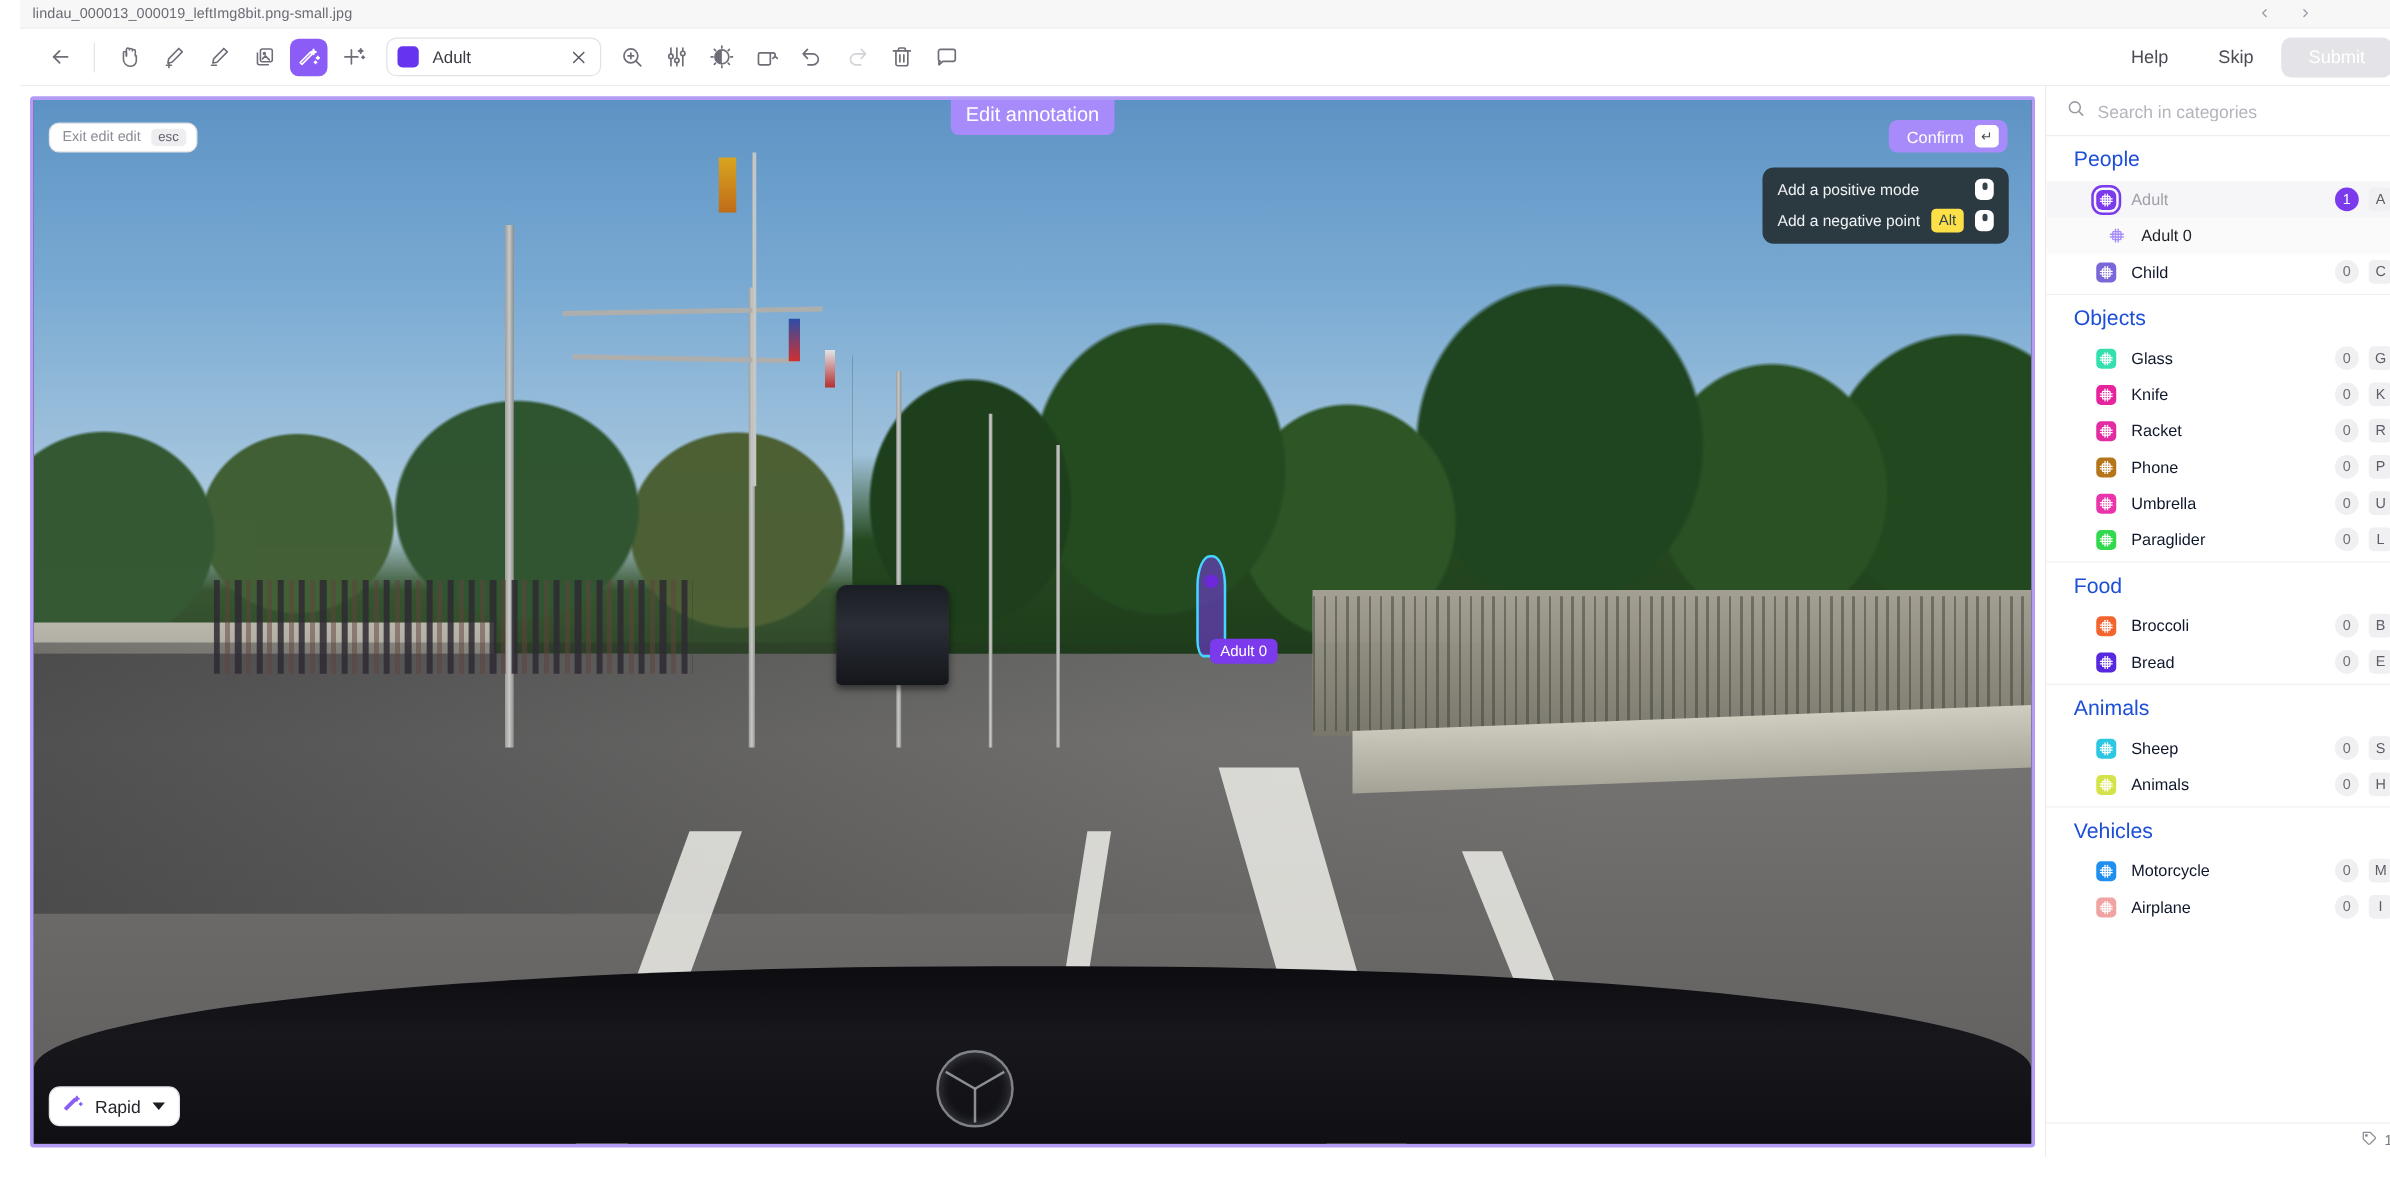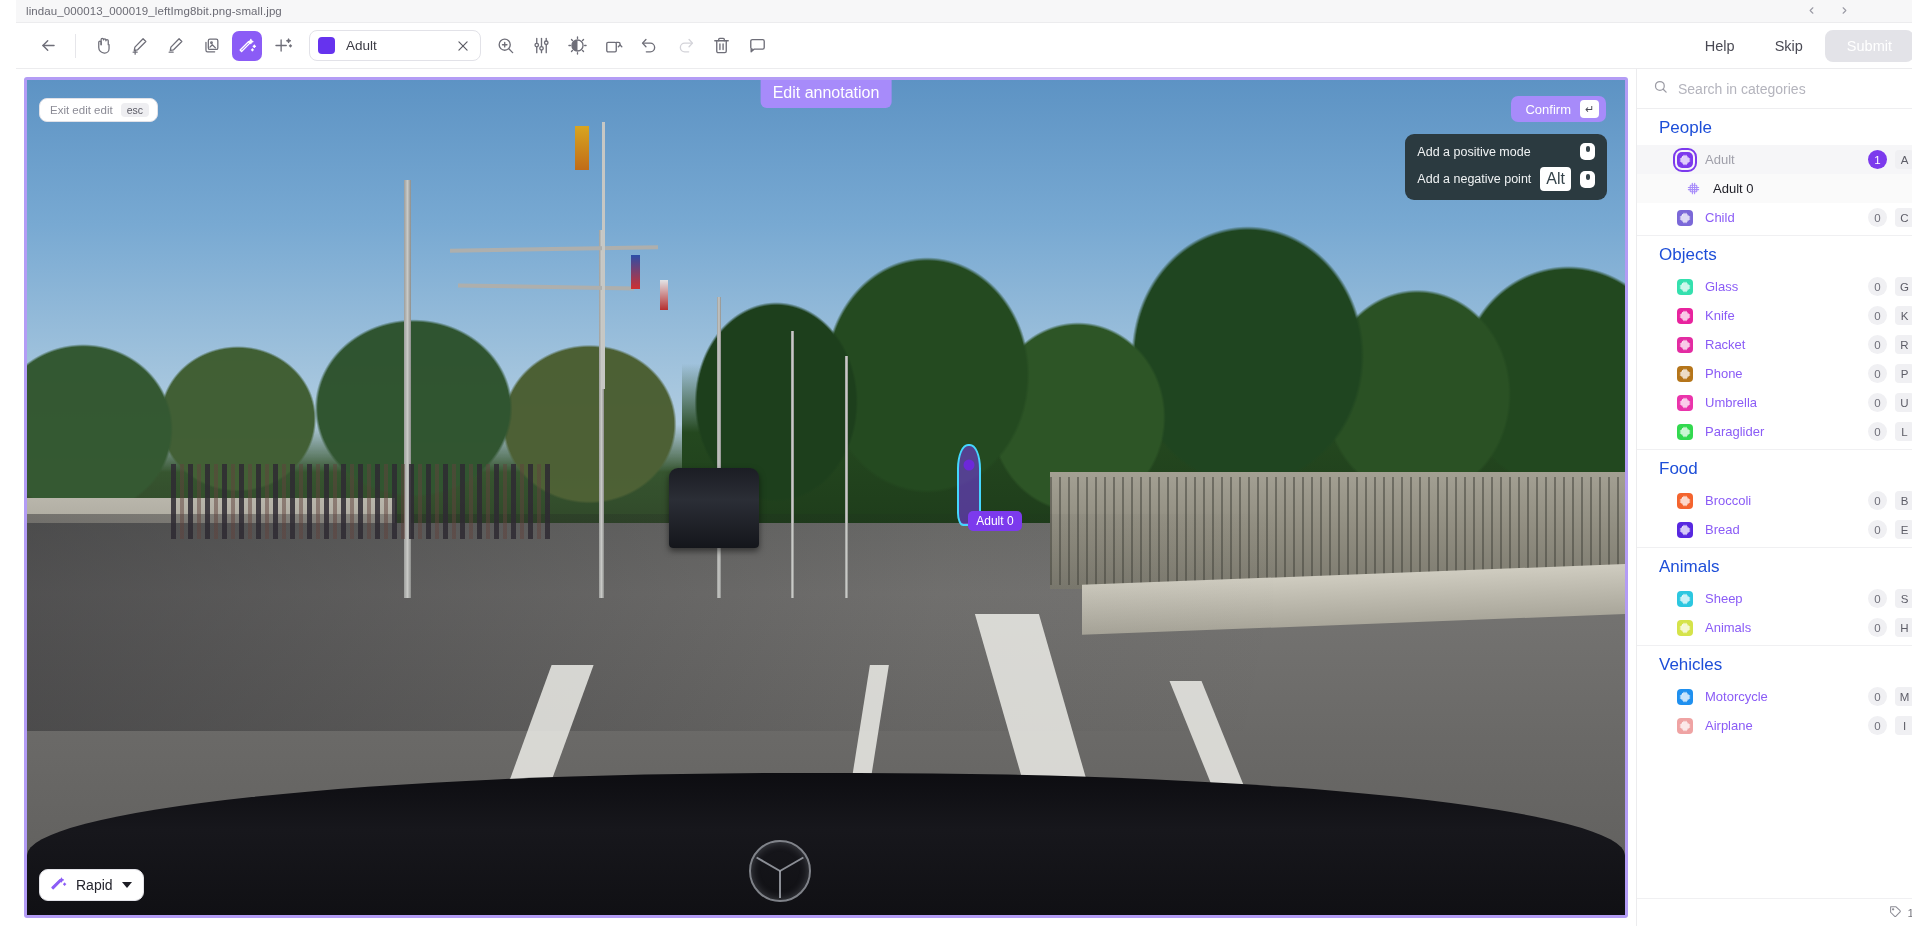--- a/index.html
+++ b/index.html
@@ -221,21 +221,21 @@
     font-size: 11px;
   }
   .hints {
     position: absolute; right: 18px; top: 54px; z-index: 12;
     background: #2b3a40; border-radius: 9px; padding: 9px 12px;
     display: flex; flex-direction: column; gap: 7px;
   }
   .hint-row { display: flex; align-items: center; gap: 9px; justify-content: flex-end; }
   .hint-text { color: #f0f3f4; font-size: 12.5px; white-space: nowrap; margin-right: auto; }
   .hint-key {
-    background: #ffffff; color: #35434a; border-radius: 4px; font-size: 16px;
+    background: #fde047; color: #35434a; border-radius: 4px; font-size: 12px;
     padding: 2px 6px; line-height: 1.25;
   }
   .mouse-ico {
     width: 15px; height: 17px; border-radius: 5px; background: #ffffff;
     position: relative; flex: 0 0 auto;
   }
   .mouse-ico::after {
     content: ""; position: absolute; left: 50%; top: 3px; transform: translateX(-50%);
     width: 4px; height: 6px; border-radius: 2px; background: #35434a;
   }
@@ -295,21 +295,21 @@
     height: 29px; display: flex; align-items: center;
     padding: 0 14px 0 40px; cursor: pointer; position: relative;
   }
   .cat-row.selected { background: #f6f6f8; }
   .row-ico {
     width: 16px; height: 16px; border-radius: 4px; flex: 0 0 auto;
     position: relative; display: flex; align-items: center; justify-content: center;
   }
   .row-ico svg { display: block; }
   .row-ico.ringed { outline: 2px solid #7c3aed; outline-offset: 2px; border-radius: 5px; }
-  .row-label { font-size: 13px; color: #8b5cf6; margin-left: 12px; flex: 1 1 auto; white-space: nowrap; }
+  .row-label { font-size: 13px; color: #0f172a; margin-left: 12px; flex: 1 1 auto; white-space: nowrap; }
   .cat-row.selected .row-label { color: #a0a0aa; }
   .row-count {
     font-size: 11.5px; color: #6f6f79; background: #f0f0f3;
     width: 19px; height: 19px; border-radius: 50%;
     display: flex; align-items: center; justify-content: center; margin-right: 8px;
   }
   .row-count.badge-on { background: #7c3aed; color: #ffffff; }
   .row-key {
     font-size: 11.5px; color: #5d5d67; background: #f0f0f3;
     min-width: 19px; height: 19px; border-radius: 4px; padding: 0 4px;

